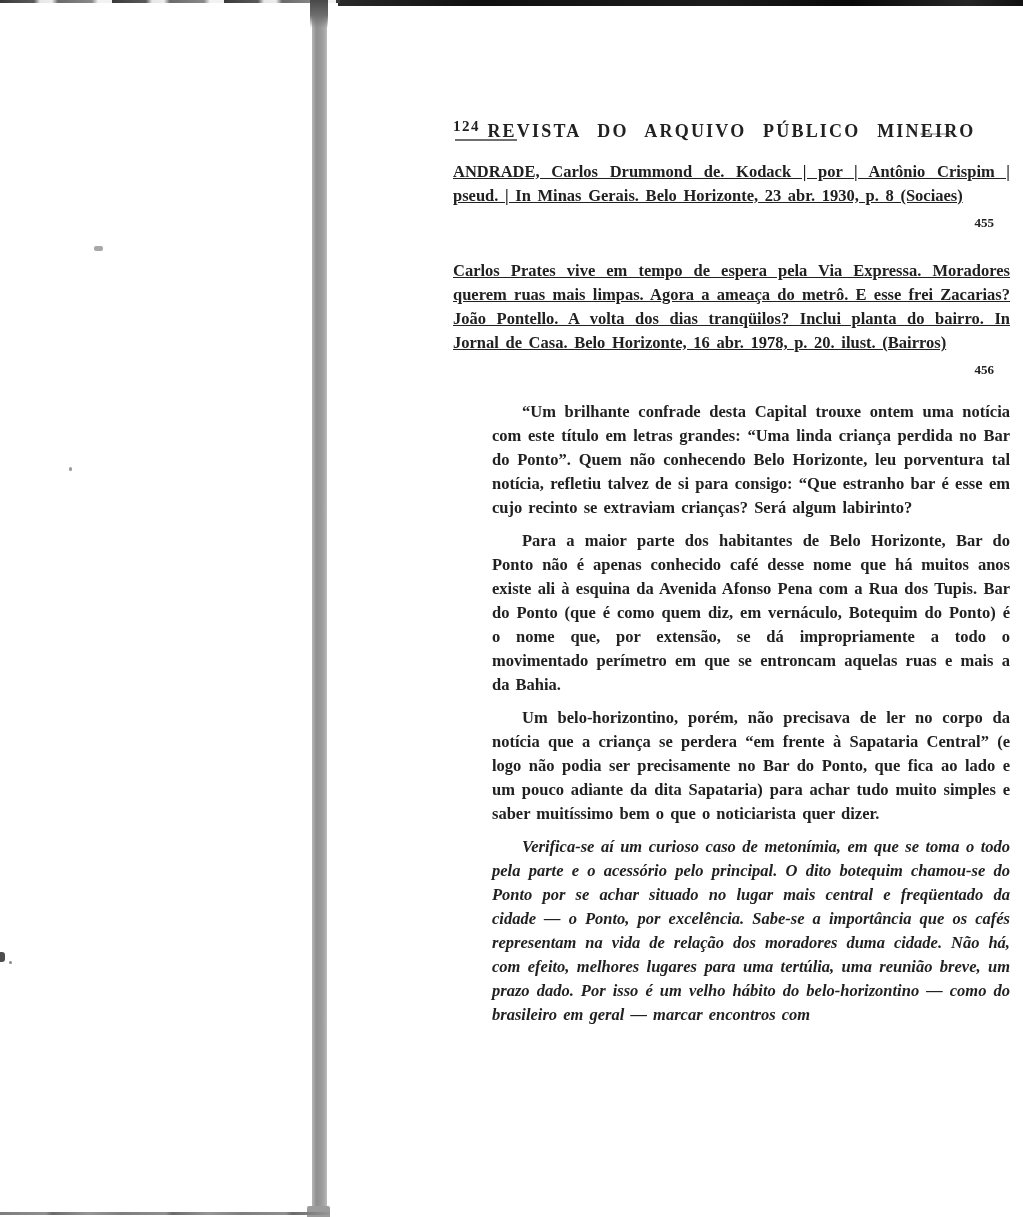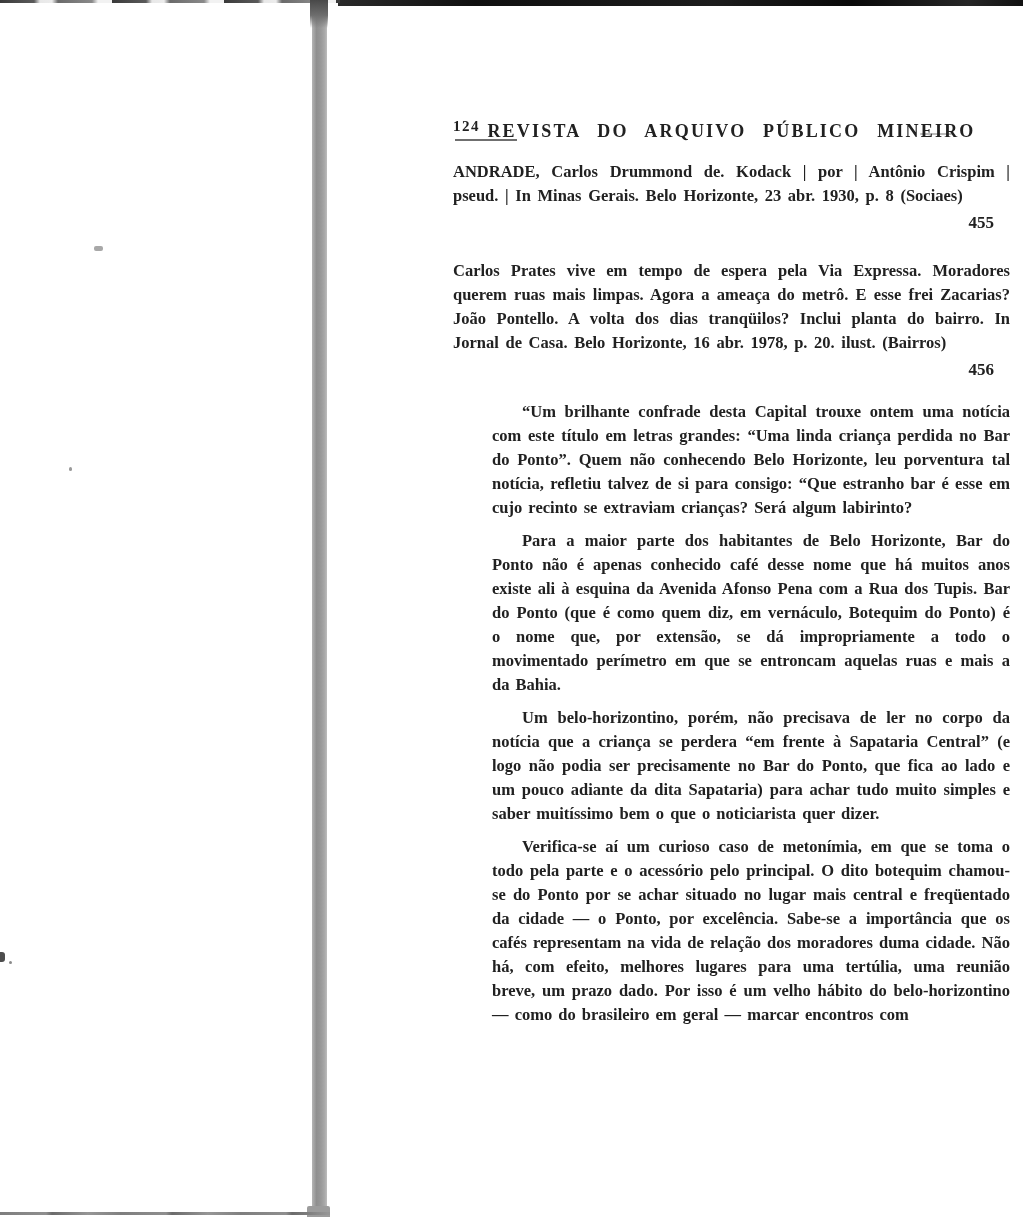--- a/index.html
+++ b/index.html
@@ -58,45 +58,45 @@
     position:absolute;left:50%;top:3px;transform:translateX(-50%);
     font-size:18px;letter-spacing:2.2px;word-spacing:10px;white-space:nowrap;
   }
   .header-rule{
     position:absolute;left:2px;top:21px;width:62px;height:2px;background:#6f6f6f;
   }
   p{margin:0;}
   .entry-citation{
     margin-top:24px;
     font-size:16.5px;line-height:24px;
-    text-align:justify;word-spacing:2.5px;
+    text-align:justify;word-spacing:2.5px;text-decoration:underline;
   }
   .entry-citation.second{}
   .entry-number{
     margin-top:3px;margin-bottom:3px;
-    font-size:17px;line-height:24px;
+    font-size:13px;line-height:24px;
     text-align:right;padding-right:16px;
   }
   .section-heading{
     margin-top:12px;
     font-size:15.5px;line-height:22px;letter-spacing:1.2px;word-spacing:4px;
   }
   .section-citation{
     margin-top:14px;
     font-size:16.5px;line-height:24px;
     text-align:justify;word-spacing:2.5px;
   }
   .quote-block{margin-top:18px;margin-left:39px;}
   .quote-block p{
     font-size:16.5px;line-height:24px;
     text-align:justify;word-spacing:2px;
     text-indent:30px;
     margin-bottom:9px;
   }
-  .quote-block p:last-child{margin-bottom:0;}
+  .quote-block p:last-child{margin-bottom:0;font-style:italic;}
 </style>
 </head>
 <body>
 
 <div class="top-edge-right"></div>
 <div class="top-edge-left"></div>
 <div class="gutter-band"></div>
 <div class="gutter-top"></div>
 <div class="gutter-foot"></div>
 <div class="bottom-edge-left"></div>

